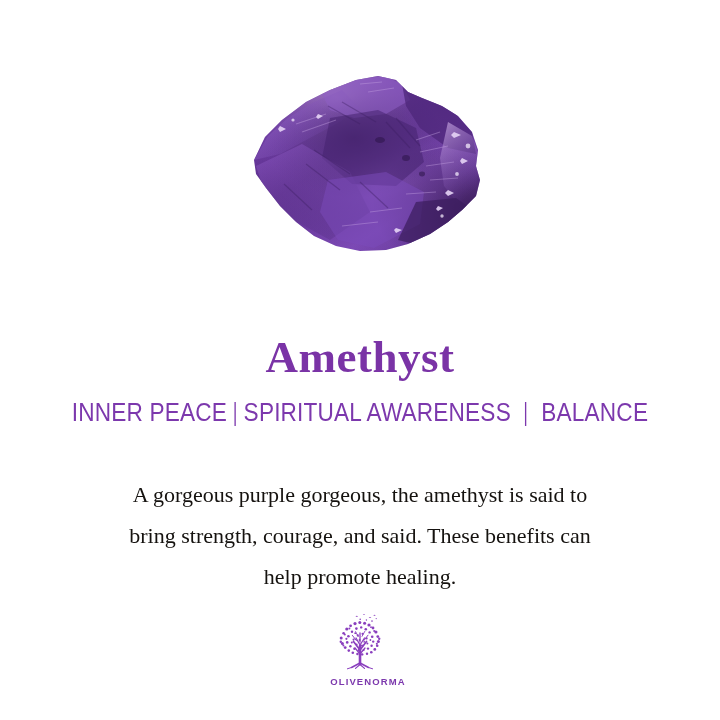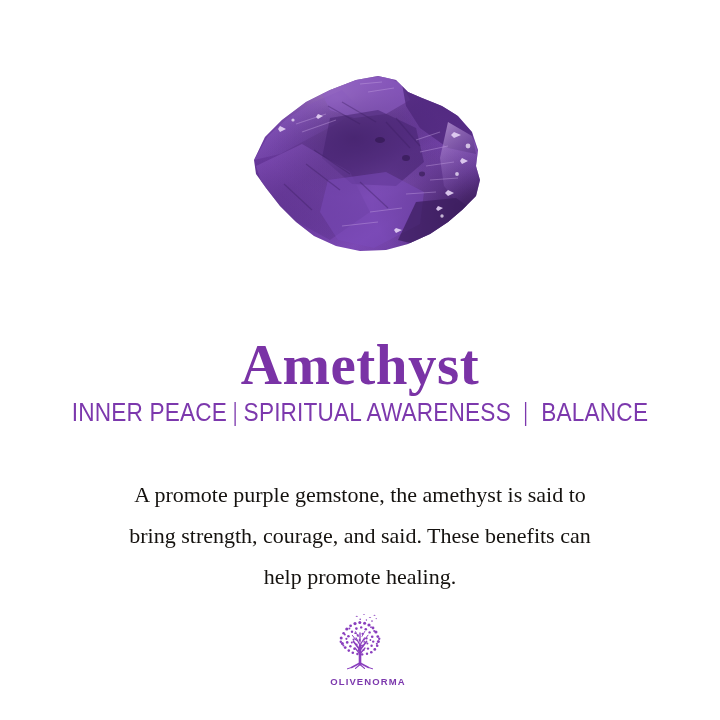--- a/index.html
+++ b/index.html
@@ -37,21 +37,21 @@
   }
 
   
   .title {
     position: absolute;
     left: 0;
     top: 296px;
     width: 720px;
     text-align: center;
     font-family: "Liberation Serif", serif;
-    font-size: 57px;
+    font-size: 45px;
     line-height: 62px;
     font-weight: 700;
     letter-spacing: 0.5px;
     color: #7a33a6;
     white-space: nowrap;
   }
 
   
   .keywords {
     position: absolute;
@@ -249,21 +249,21 @@
     </svg>
   </div>
 
   <h1 class="title">Amethyst</h1>
 
   <div class="keywords">
     <span class="kw">INNER PEACE</span><span class="sep">|</span><span class="kw">SPIRITUAL AWARENESS</span><span class="sep wide">|</span><span class="kw">BALANCE</span>
   </div>
 
   <p class="body-copy">
-    <span class="line">A promote purple gemstone, the amethyst is said to</span>
+    <span class="line">A gorgeous purple gorgeous, the amethyst is said to</span>
     <span class="line">bring strength, courage, and said. These benefits can</span>
     <span class="line">help promote healing.</span>
   </p>
 
   <div class="logo">
     <svg class="logo-mark" width="62" height="62" viewBox="0 0 62 62" aria-hidden="true">
       <g fill="#8a3fbe">
 
         <path d="M26.5,4.4 q1.3,-1.3 2.5,0 q-1.2,0.5 -2.5,0 z"></path>
         <path d="M33.8,2.6 q1.2,-1.2 2.4,0 q-1.2,0.5 -2.4,0 z"></path>

